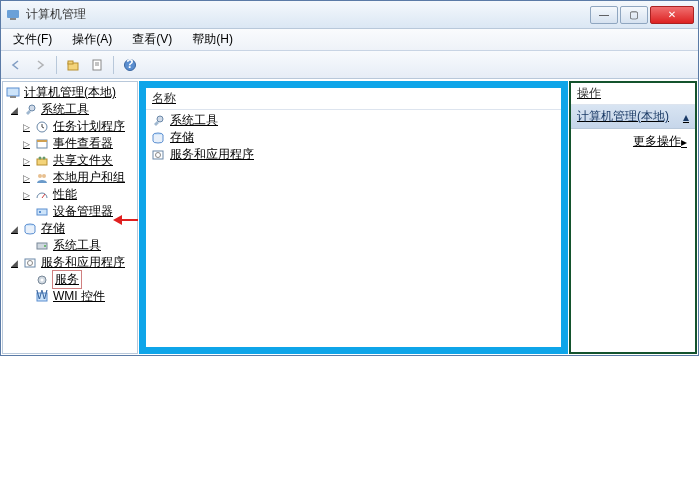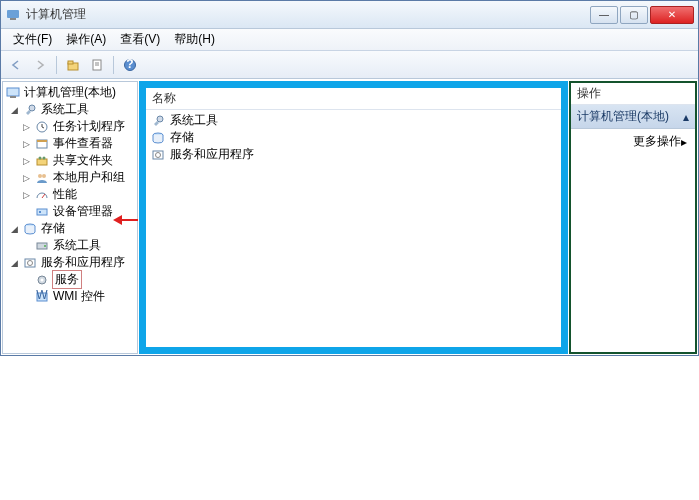--- a/index.html
+++ b/index.html
@@ -7,29 +7,29 @@
 
 .window { width: 699px; height: 356px; border: 1px solid #5a7aa6; background: #f0f0f0; display: flex; flex-direction: column; }
 
 .titlebar { height: 28px; background: linear-gradient(#f4f8fc, #dbe7f4); display: flex; align-items: center; padding: 0 4px; border-bottom: 1px solid #b8c8da; }
 .titlebar .app-icon { width: 16px; height: 16px; margin-right: 5px; }
 .titlebar .title { flex: 1; color: #333; }
 .win-controls { display: flex; gap: 2px; }
 .win-btn { width: 28px; height: 18px; border: 1px solid #8fa6c0; border-radius: 2px; background: linear-gradient(#f4f8fc,#d6e2f0); display: flex; align-items: center; justify-content: center; cursor: pointer; font-size: 10px; color: #333; }
 .win-btn.close { background: linear-gradient(#f07070,#d22); color: #fff; border-color: #a22; width: 44px; }
 
-.menubar { height: 22px; background: linear-gradient(#fafbfd,#eef2f8); border-bottom: 1px solid #c8d4e4; display: flex; align-items: center; padding: 0 6px; gap: 2px; }
+.menubar { height: 22px; background: linear-gradient(#fafbfd,#eef2f8); border-bottom: 1px solid #c8d4e4; display: flex; align-items: center; padding: 0 6px; gap: 8px; }
 .menu-item { padding: 2px 6px; color: #000; cursor: pointer; }
 
 .toolbar { height: 28px; background: linear-gradient(#f8fafd,#e6edf6); border-bottom: 1px solid #b8c8da; display: flex; align-items: center; padding: 0 4px; gap: 2px; }
 .tb-btn { width: 22px; height: 22px; border: 1px solid transparent; display: flex; align-items: center; justify-content: center; cursor: pointer; color: #345; border-radius: 2px; opacity: 0.6; }
 .tb-btn.enabled { opacity: 1; }
 .tb-sep { width: 1px; height: 18px; background: #b8c8da; margin: 0 3px; }
 
-.content { flex: 1; display: flex; background: #fff; border-top: 1px solid #fff; }
+.content { flex: 1; display: flex; background: #fff; border-top: 1px solid #fff; text-decoration: underline; }
 
 .tree-panel { width: 136px; border: 1px solid #b8c8da; margin: 1px; background: #fff; overflow: auto; padding: 2px 0; }
 .tree-node { display: flex; align-items: center; height: 17px; padding-right: 2px; white-space: nowrap; cursor: pointer; color: #000; }
 .toggle { width: 11px; height: 11px; display: inline-flex; align-items: center; justify-content: center; color: #555; font-size: 9px; margin-right: 2px; }
 .toggle.empty { visibility: hidden; }
 .node-icon { width: 16px; height: 16px; display: inline-flex; align-items: center; justify-content: center; margin-right: 2px; }
 .tree-node.selected .node-label { border: 1px solid #d08080; padding: 0 2px; background: #fff; }
 .node-label { padding: 0 1px; }
 
 .detail-panel { flex: 1; border: 7px solid #0ea5e9; margin: 1px 0 1px 0; background: #fff; display: flex; flex-direction: column; }

